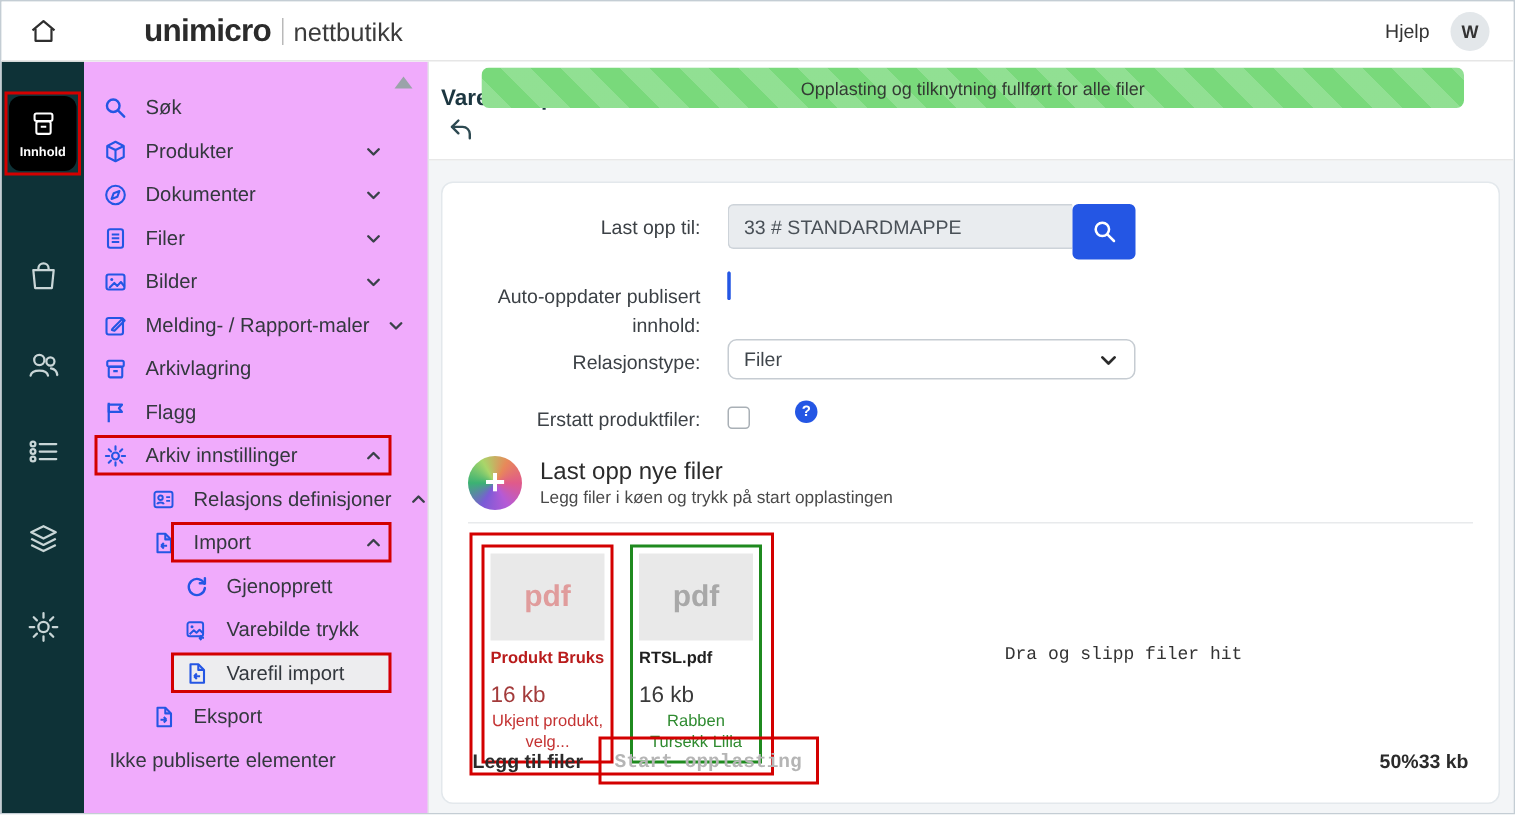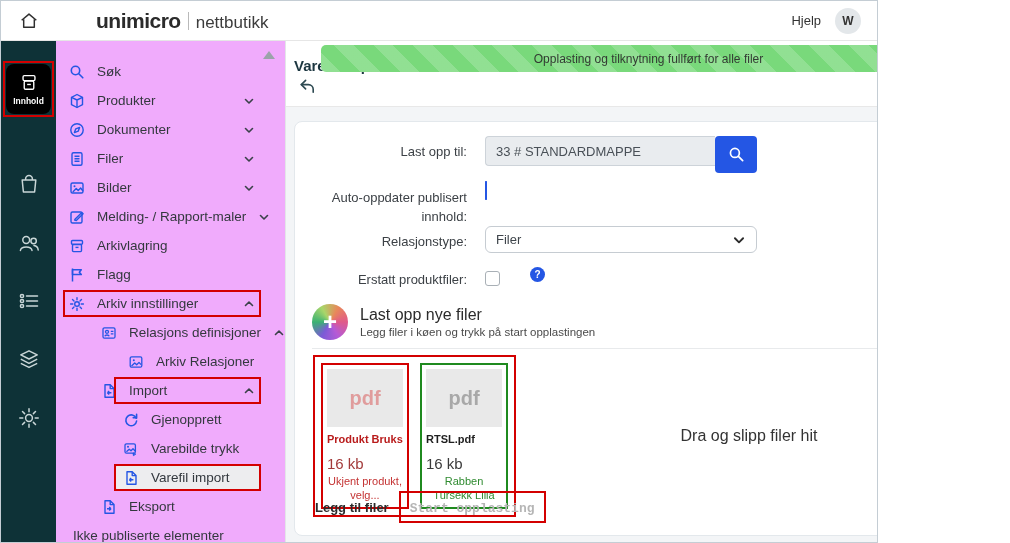--- a/index.html
+++ b/index.html
@@ -1,17 +1,17 @@
 <!DOCTYPE html>
 <html><head>
 <meta charset="utf-8">
 <style>
   * { margin:0; padding:0; box-sizing:border-box; }
   html,body { width:1010px; height:543px; font-family:"Liberation Sans", sans-serif; background:#fff; }
-  .page { position:relative; width:878px; height:543px; border:1px solid #c4cdd4; overflow:hidden; background:#fff; display:flex; flex-direction:column; }
+  .page { position:relative; width:1010px; height:543px; border:1px solid #c4cdd4; overflow:hidden; background:#fff; display:flex; flex-direction:column; }
 
   
   .header { height:40px; flex:0 0 40px; background:#fff; border-bottom:1px solid #e6e6e6; display:flex; align-items:center; position:relative; z-index:5; }
   .home-btn { width:55px; display:flex; justify-content:center; align-items:center; color:#2f2f2f; }
   .brand { display:flex; align-items:baseline; margin-left:40px; }
   .brand-main { font-size:21px; font-weight:bold; color:#2b2b2b; letter-spacing:-0.5px; }
   .brand-div { width:1px; height:18px; background:#b9b9b9; margin:0 7px; align-self:center; }
   .brand-suffix { font-size:17px; color:#3c3c3c; }
   .header-right { margin-left:auto; display:flex; align-items:center; gap:14px; padding-right:16px; }
   .help-link { font-size:13px; color:#333; }
@@ -86,21 +86,21 @@
   .thumb.ok-t { color:#a8a8a8; }
   .fname { font-size:11px; font-weight:bold; margin-top:6px; white-space:nowrap; overflow:hidden; }
   .fname.err-f { color:#b91c1c; }
   .fname.ok-f { color:#1f1f1f; }
   .fsize { font-size:15px; margin-top:10px; }
   .fsize.err-s { color:#a33b3b; }
   .fsize.ok-s { color:#3a3a3a; }
   .fstatus { font-size:11px; margin-top:2px; text-align:center; line-height:1.3; }
   .fstatus.err-st { color:#c43333; }
   .fstatus.ok-st { color:#2f8b30; }
-  .dropzone { flex:1; align-self:stretch; display:flex; align-items:center; justify-content:center; min-height:110px; font-size:16px; color:#333; }
+  .dropzone { flex:1; align-self:stretch; display:flex; align-items:center; justify-content:center; min-height:110px; font-size:12px; color:#333;font-family:Liberation Mono, monospace; }
 
   .card-footer { position:absolute; left:20px; right:20px; bottom:12px; display:flex; align-items:center; }
   .add-files-btn { font-size:13px; font-weight:bold; color:#2b2b2b; background:none; border:none; cursor:pointer; font-family:"Liberation Sans", sans-serif; }
   .start-upload-wrap { border:2px solid #d30000; padding:5px 9px; margin-left:10px; }
   .start-upload-btn { font-size:13px; font-weight:bold; color:#b5b5b5; background:none; border:none; cursor:default; font-family:Liberation Mono, monospace; }
   .footer-right { margin-left:auto; display:flex; font-size:13px; font-weight:bold; color:#2b2b2b; }
 </style>
 </head>
 <body>
 
@@ -434,28 +434,20 @@
             <svg>
               <use href="#ic-id-card"></use>
             </svg>
           </span>
         <span class="nlabel">Relasjons definisjoner</span>
         <span class="chev">
             <svg width="12" height="12">
               <use href="#ic-chev-up"></use>
             </svg>
           </span>
-      </div>
-      <div class="nav-item ind2b">
-        <span class="nico">
-            <svg>
-              <use href="#ic-image-card"></use>
-            </svg>
-          </span>
-        <span class="nlabel">Arkiv Relasjoner</span>
       </div>
       <div class="nav-item ind1">
         <span class="nico">
             <svg>
               <use href="#ic-file-import"></use>
             </svg>
           </span>
         <span class="nlabel">Import</span>
         <span class="chev">
             <svg width="12" height="12">

